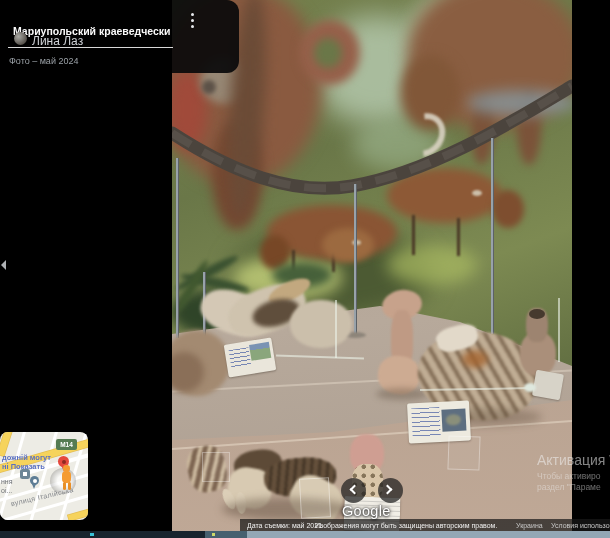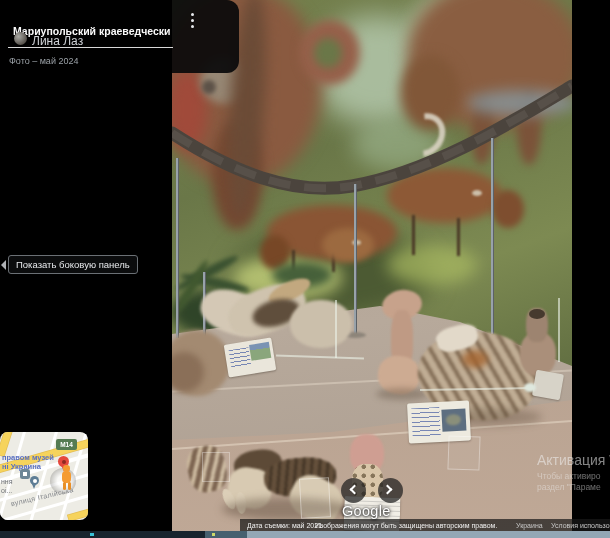--- a/index.html
+++ b/index.html
@@ -244,36 +244,35 @@
         <i></i>
       </div>
   </div>
   <div class="pv-title">Мариупольский краеведческий му…</div>
   <div class="avatar"></div>
   <div class="pv-author">Лина Лаз</div>
   <div class="divider"></div>
   <div class="pv-date">Фото – май 2024</div>
 
   <div class="toggle-arrow"></div>
-  <div class="tooltip">Показать боковую панель</div>
 
   <div class="minimap">
     <div class="street" style="left:-10px;top:33px;width:115px;height:3.5px;transform:rotate(-16deg);"></div>
     <div class="street" style="left:-10px;top:53px;width:115px;height:3px;transform:rotate(-16deg);"></div>
     <div class="street" style="left:-10px;top:74px;width:115px;height:3px;transform:rotate(-16deg);"></div>
     <div class="street" style="left:10px;top:-5px;width:3px;height:100px;transform:rotate(16deg);"></div>
     <div class="street" style="left:42px;top:-5px;width:3px;height:100px;transform:rotate(16deg);"></div>
     <div class="street" style="left:72px;top:-5px;width:3px;height:100px;transform:rotate(16deg);"></div>
     <div class="yroad" style="left:-6px;top:20px;width:104px;height:6.5px;transform:rotate(-16deg);"></div>
     <div class="yroad" style="left:2px;top:-8px;width:7px;height:32px;transform:rotate(18deg);"></div>
     <div class="yroad" style="left:68px;top:79px;width:30px;height:6px;transform:rotate(-16deg);"></div>
     <div class="badge-m14">М14</div>
     <div class="poi-label">
-      <div>правом музей</div>
-      <div>ні Украина</div>
+      <div>дожній могут</div>
+      <div>ні Показать</div>
     </div>
     <div class="poi-square">
         <i></i>
       </div>
     <div class="gray-label" style="left:1px;top:46px;">ння</div>
     <div class="gray-label" style="left:1px;top:55px;">оі...</div>
     <div class="poi-pin"></div>
     <div class="street-label">вулиця Італійська</div>
     <div class="red-pin"></div>
     <div class="pegman-halo"></div>

